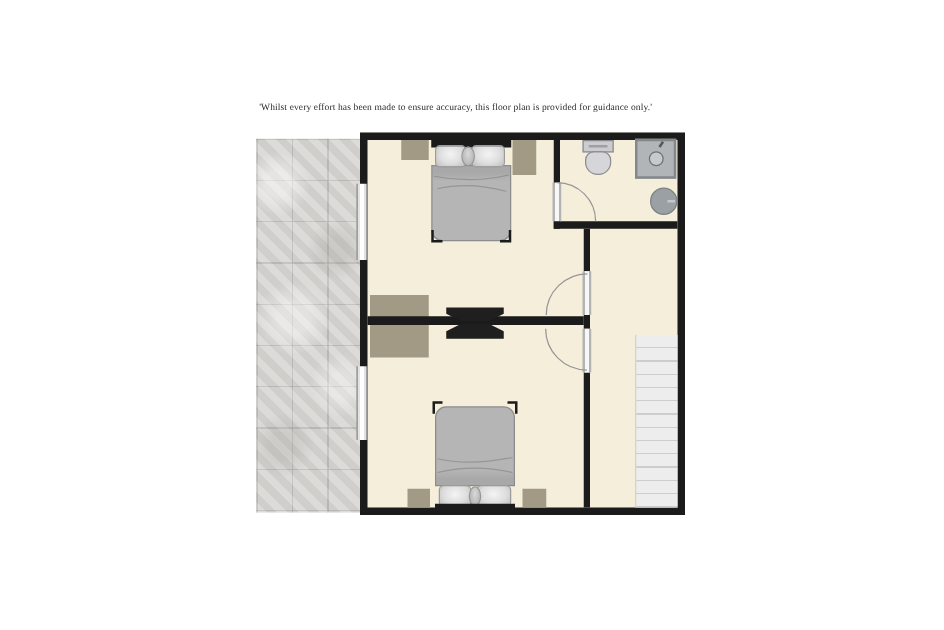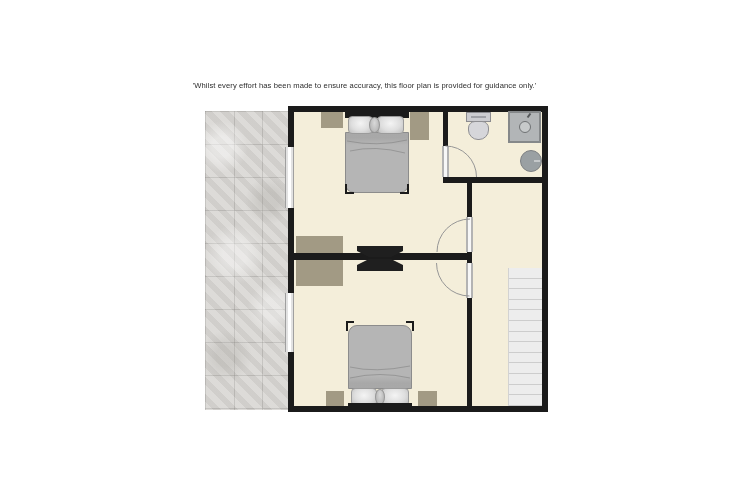--- a/index.html
+++ b/index.html
@@ -1,18 +1,18 @@
 <!DOCTYPE html>
 <html style="--page: #ffffff; --wall: #1b1b1b; --floor: #f4eeda; --tan: #a29a84; --bed: #b5b5b5; --bedline: #8c8c8c; --texture: #d7d5d2; --stairs: #ededed; --stairline: #cdcdcd; --fixture: #b2b5b7; --fixline: #85888a; --arc: #969696; --tv: #1f1f1f;"><head>
 <meta charset="utf-8">
 <style>
   html,body{margin:0;padding:0;background:#fff;}
   #canvas{
     position:relative;width:729px;height:504px;background:var(--page,#ffffff);
-    font-family:Liberation Sans, sans-serif;overflow:hidden;
+    font-family:Liberation Serif, serif;overflow:hidden;
   }
   .abs{position:absolute;}
   #disclaimer{
     left:0;right:0;top:81px;text-align:center;
     font-size:7.6px;letter-spacing:.1px;color:#2b2b2b;
   }
   
   #roof-texture{
     left:205px;top:111px;width:85px;height:299px;
     background-color:var(--texture,#d7d5d2);

